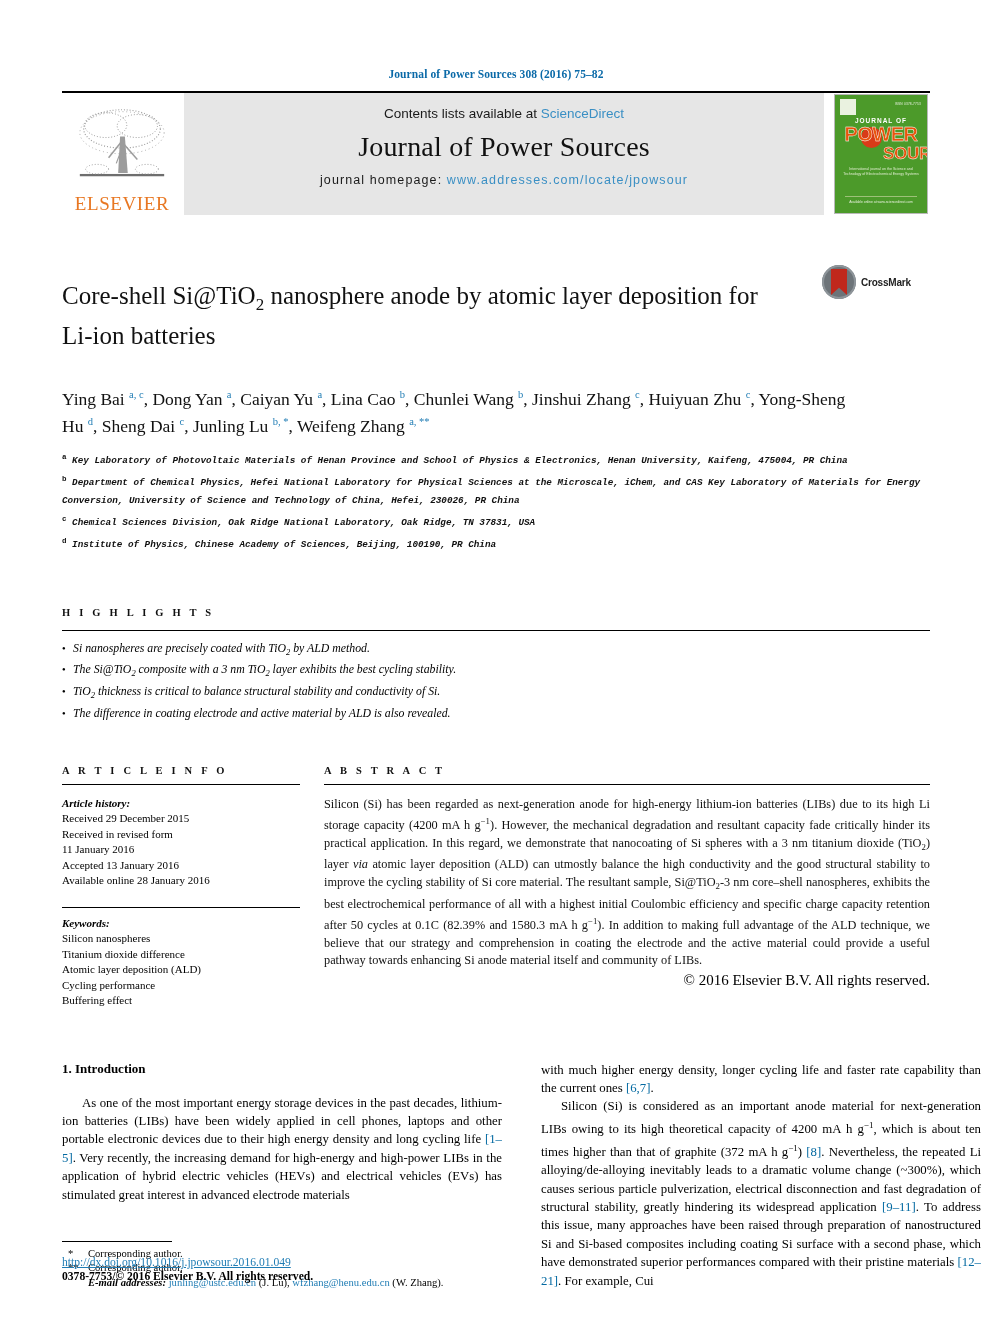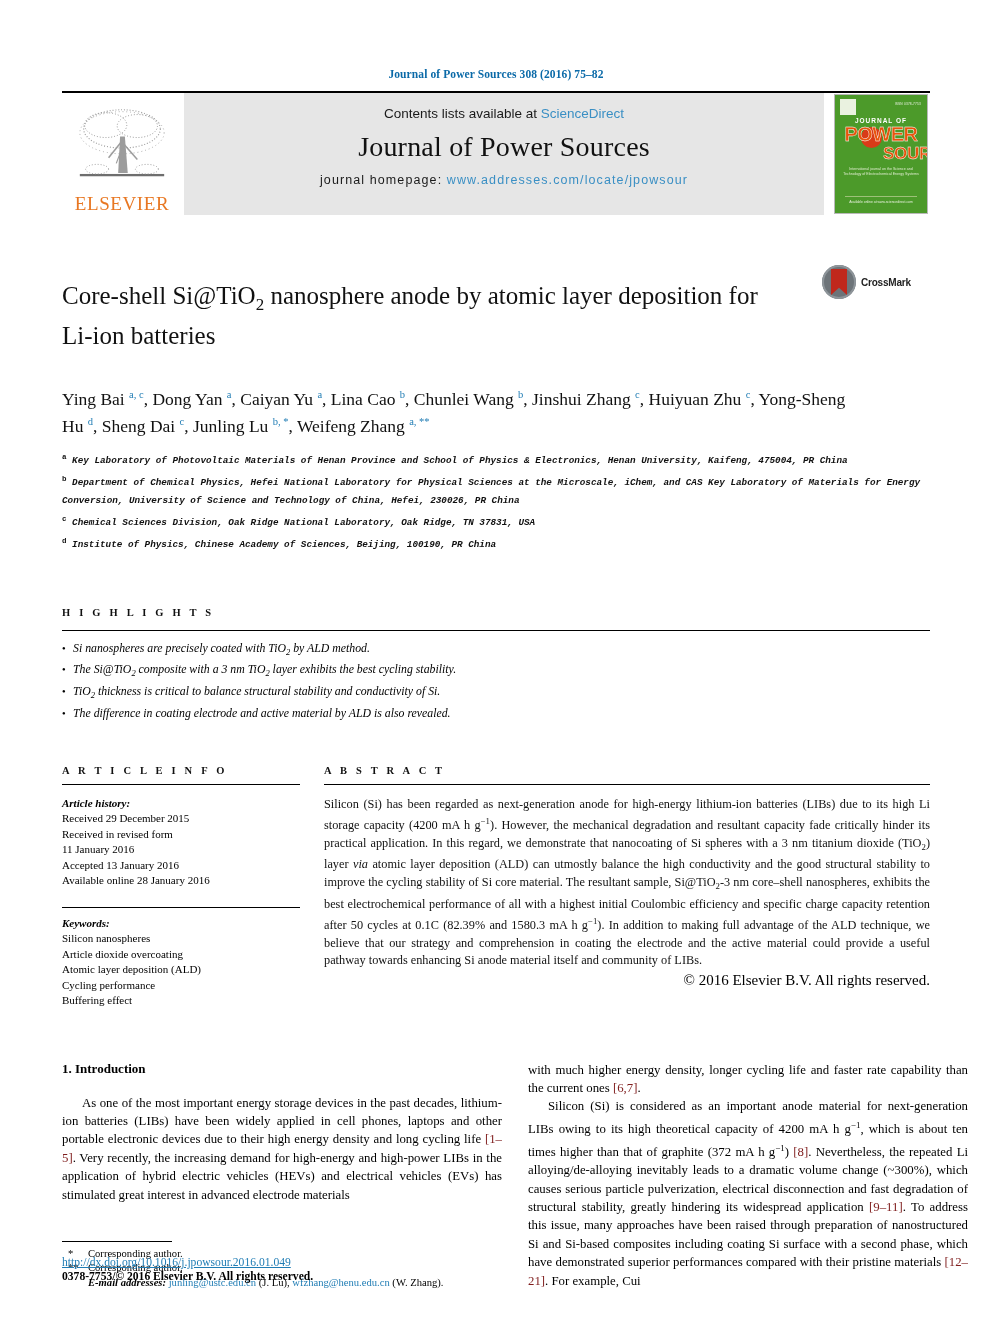--- a/index.html
+++ b/index.html
@@ -294,38 +294,38 @@
   .copyright {
     margin-top: 3px;
     text-align: right;
     font-size: 15px;
   }
 
   
   .body-cols {
     margin-top: 52px;
     display: flex;
-    gap: 26px;
+    gap: 39px;
   }
   .bcol { width: 440px; flex: 0 0 440px; position: relative; }
   .sec-title {
     font-size: 13px;
     font-weight: bold;
     margin-bottom: 17px;
   }
   .para {
     font-size: 12.8px;
     line-height: 18.4px;
     text-align: justify;
     text-indent: 20px;
     margin: 0;
   }
   .para + .para { margin-top: 0; }
   .para sup { font-size: 9px; }
-  .ref { color: #7f1d1d; }
+  .ref { color: #0369a1; }
 
   
   .footnote-area {
     position: absolute;
     left: 0;
     bottom: 0;
     width: 440px;
   }
   .fn-rule {
     border-top: 0.8px solid #000;
@@ -454,21 +454,21 @@
             <div>Accepted 13 January 2016</div>
             <div>Available online 28 January 2016</div>
           </div>
       </div>
       <div class="kw-block">
         <div class="rule-thin kw-rule"></div>
         <div class="info-body" style="margin-top:0">
           <div class="info-label">Keywords:</div>
           <div id="keyword-lines">
               <div>Silicon nanospheres</div>
-              <div>Article dioxide overcoating</div>
+              <div>Titanium dioxide difference</div>
               <div>Atomic layer deposition (ALD)</div>
               <div>Cycling performance</div>
               <div>Buffering effect</div>
             </div>
         </div>
       </div>
     </div>
 
     <div class="col-abstract">
       <div class="sec-head">A B S T R A C T</div>

